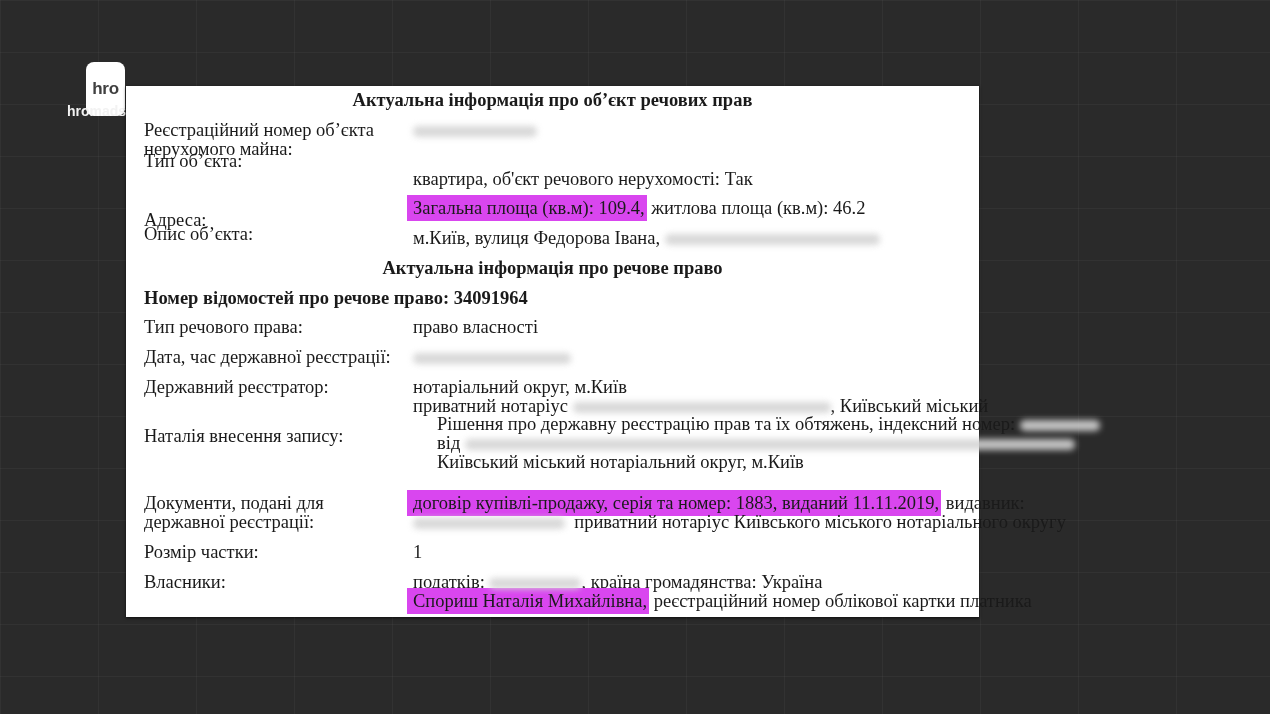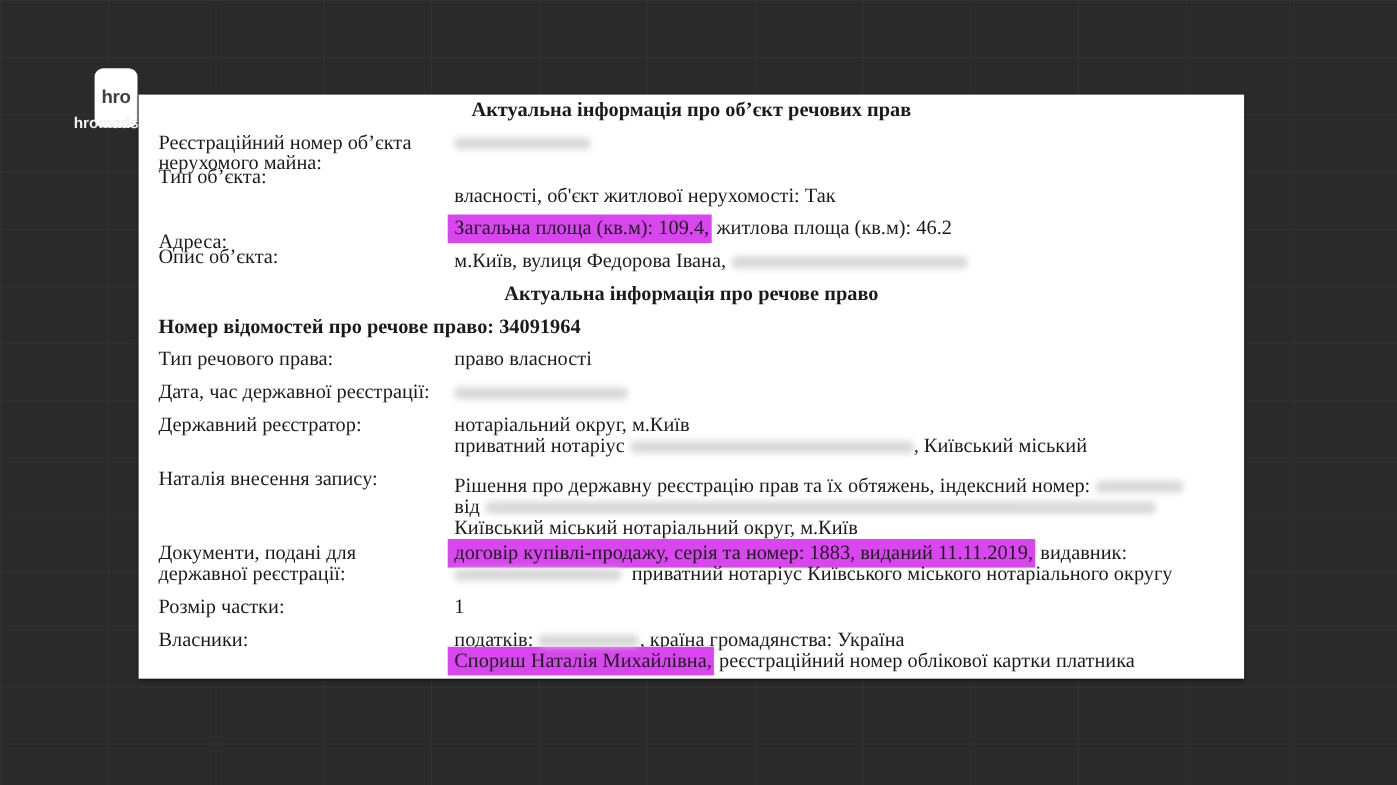--- a/index.html
+++ b/index.html
@@ -26,21 +26,21 @@
     letter-spacing: -0.3px;
   }
   .logo-caption {
     position: absolute; left: 67px; top: 103px;
     font-family: "Liberation Sans", "DejaVu Sans", sans-serif;
     font-weight: bold; font-size: 14px; color: #f2f2f2;
     width: 60px; overflow: hidden; white-space: nowrap;
   }
   .doc {
     position: absolute; left: 126px; top: 86px;
-    width: 1005px; height: 531px;
+    width: 853px; height: 531px;
     background: #ffffff;
     box-shadow: 0 1px 3px rgba(0,0,0,0.7);
     color: #1a1a1a;
     font-size: 18.5px;
     line-height: 19px;
   }
   .h {
     position: absolute; left: 0; width: 100%;
     text-align: center; font-weight: bold; font-size: 18.5px;
   }
@@ -72,21 +72,21 @@
 
   <div class="lbl" style="top:35px;">
     <div>Реєстраційний номер об’єкта</div>
     <div>нерухомого майна:</div>
   </div>
   <div class="val" style="top:35px;">
     <span class="blur" style="width:124px;"></span>
   </div>
 
   <div class="lbl" style="top:66px;">Тип об’єкта:</div>
-  <div class="val" style="top:84px;">власності, об'єкт житлової нерухомості: Так</div>
+  <div class="val" style="top:84px;">квартира, об'єкт речового нерухомості: Так</div>
 
   <div class="lbl" style="top:113px;margin-top:26px;">Опис об’єкта:</div>
   <div class="val" style="top:113px;">
     <span class="hl">Загальна площа (кв.м): 109.4,</span><span> житлова площа (кв.м): 46.2</span>
   </div>
 
   <div class="lbl" style="top:125px;">Адреса:</div>
   <div class="val" style="top:143px;">
     <span>м.Київ, вулиця Федорова Івана,</span>
     <span class="blur" style="width:215px;"></span>
@@ -104,21 +104,21 @@
     <span class="blur" style="width:158px;"></span>
   </div>
 
   <div class="lbl" style="top:292px;">Державний реєстратор:</div>
   <div class="val" style="top:292px;">
     <div>нотаріальний округ, м.Київ</div>
     <div><span>приватний нотаріус</span> <span class="blur" style="width:258px;"></span><span>, Київський міський</span></div>
   </div>
 
   <div class="lbl" style="top:341px;">Наталія внесення запису:</div>
-  <div class="val" style="top:347px;">
+  <div class="val" style="top:329px;margin-left:24px;">
     <div><span>Рішення про державну реєстрацію прав та їх обтяжень, індексний номер:</span> <span class="blur" style="width:80px;"></span></div>
     <div><span>від</span> <span class="blur" style="width:610px;"></span></div>
     <div>Київський міський нотаріальний округ, м.Київ</div>
   </div>
 
   <div class="lbl" style="top:408px;">
     <div>Документи, подані для</div>
     <div>державної реєстрації:</div>
   </div>
   <div class="val" style="top:408px;">

